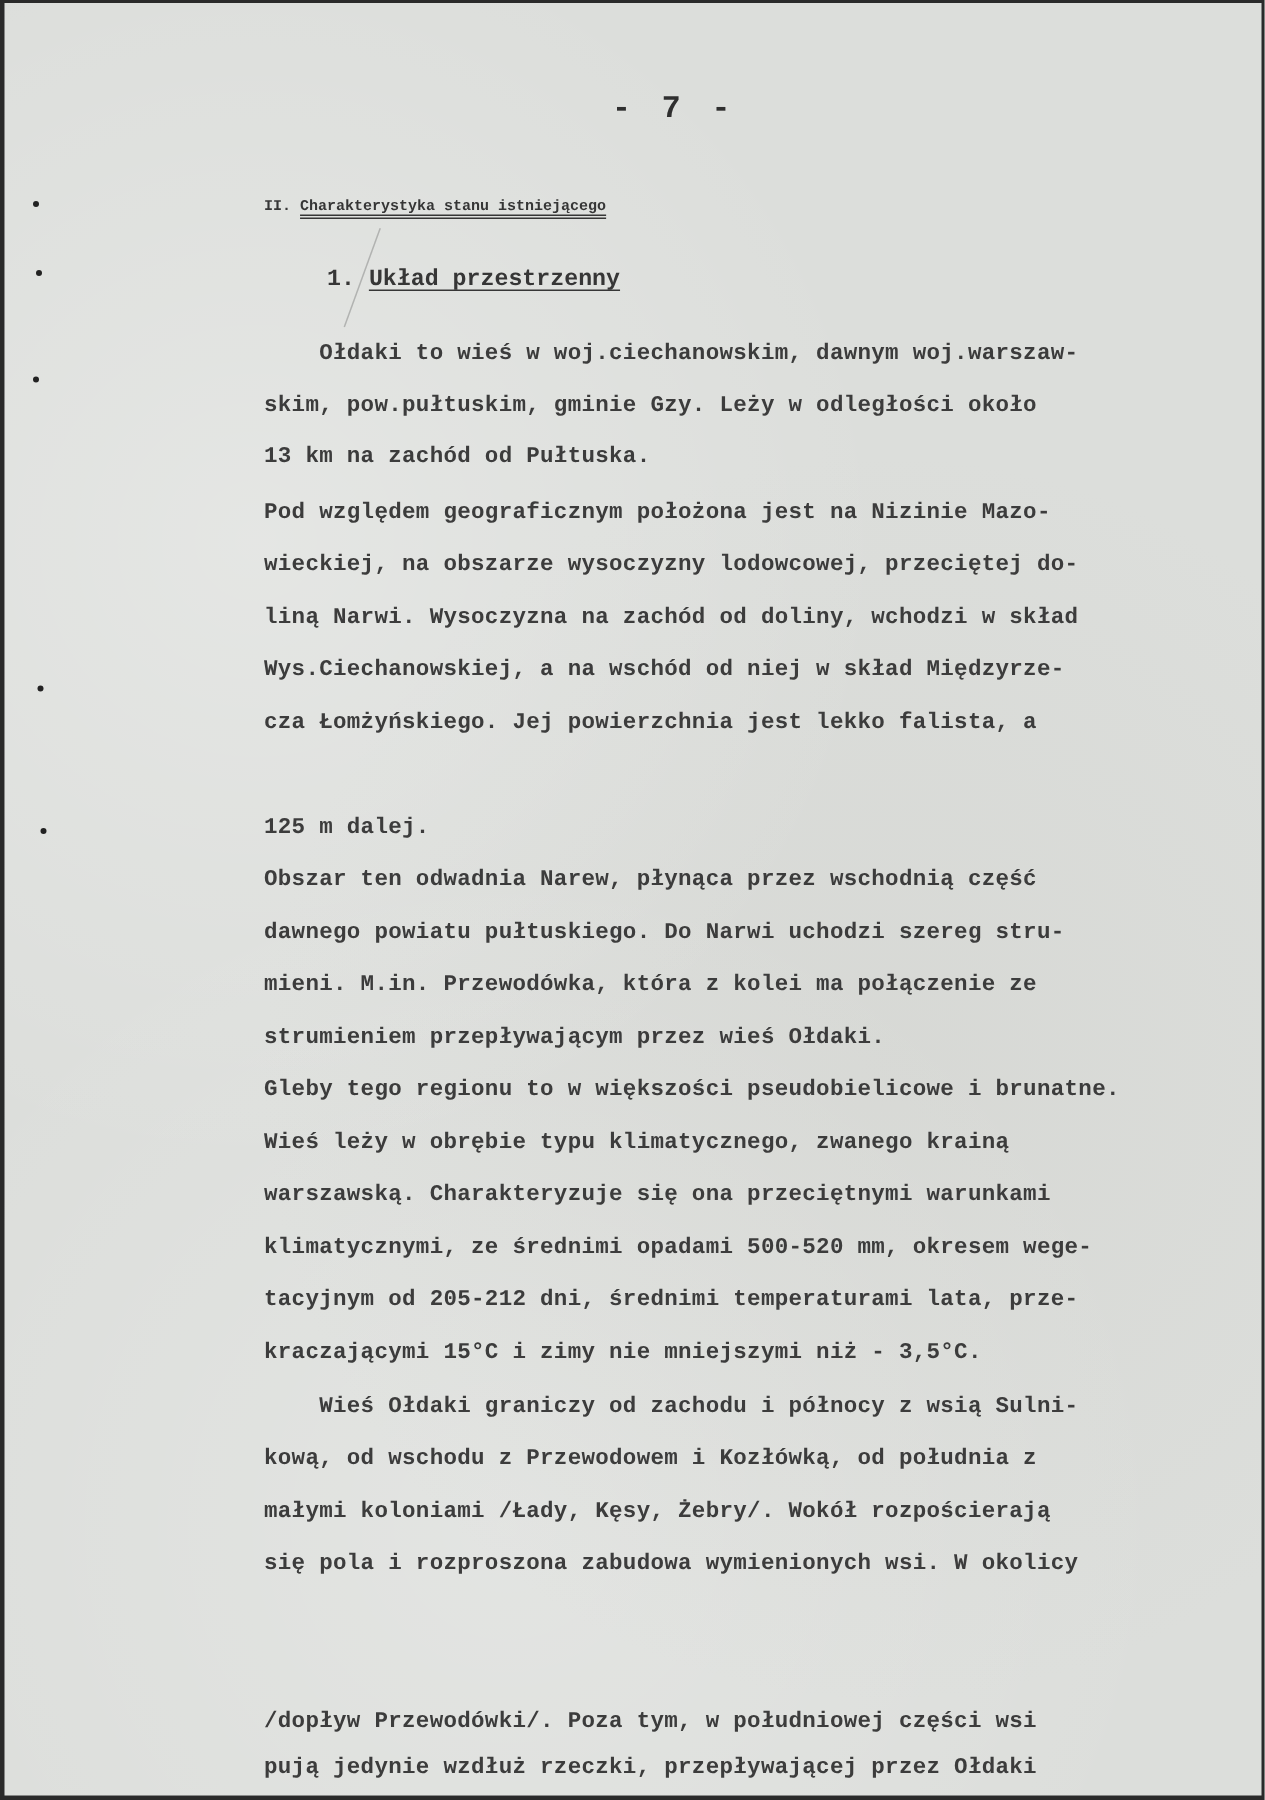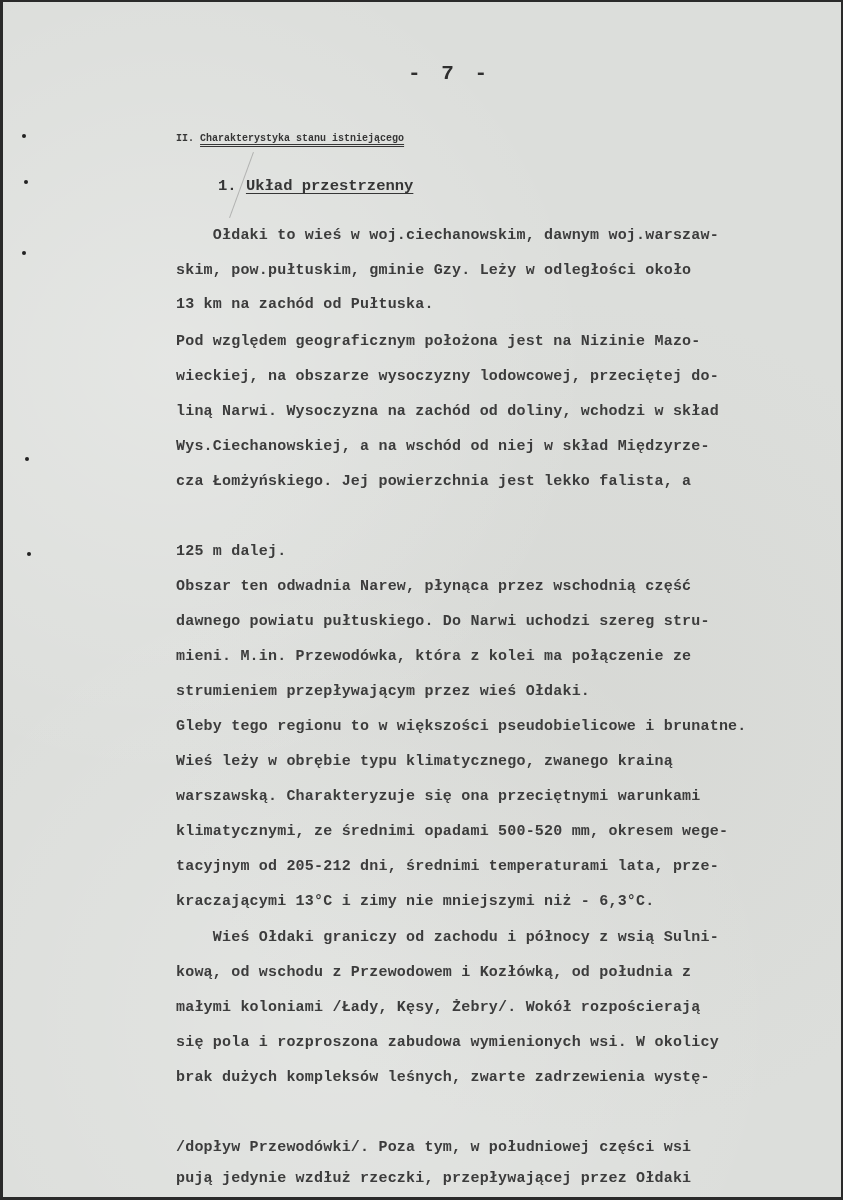--- a/index.html
+++ b/index.html
@@ -86,23 +86,22 @@
   <div class="line" style="top:541px">125 m dalej.</div>
   <div class="line" style="top:576px">Obszar ten odwadnia Narew, płynąca przez wschodnią część</div>
   <div class="line" style="top:611px">dawnego powiatu pułtuskiego. Do Narwi uchodzi szereg stru-</div>
   <div class="line" style="top:646px">mieni. M.in. Przewodówka, która z kolei ma połączenie ze</div>
   <div class="line" style="top:681px">strumieniem przepływającym przez wieś Ołdaki.</div>
   <div class="line" style="top:716px">Gleby tego regionu to w większości pseudobielicowe i brunatne.</div>
   <div class="line" style="top:751px">Wieś leży w obrębie typu klimatycznego, zwanego krainą</div>
   <div class="line" style="top:786px">warszawską. Charakteryzuje się ona przeciętnymi warunkami</div>
   <div class="line" style="top:821px">klimatycznymi, ze średnimi opadami 500-520 mm, okresem wege-</div>
   <div class="line" style="top:856px">tacyjnym od 205-212 dni, średnimi temperaturami lata, prze-</div>
-  <div class="line" style="top:891px">kraczającymi 13°C i zimy nie mniejszymi niż - 6,3°C.</div>
+  <div class="line" style="top:891px">kraczającymi 15°C i zimy nie mniejszymi niż - 3,5°C.</div>
   <div class="line" style="top:927px">    Wieś Ołdaki graniczy od zachodu i północy z wsią Sulni-</div>
   <div class="line" style="top:962px">kową, od wschodu z Przewodowem i Kozłówką, od południa z</div>
   <div class="line" style="top:997px">małymi koloniami /Łady, Kęsy, Żebry/. Wokół rozpościerają</div>
   <div class="line" style="top:1032px">się pola i rozproszona zabudowa wymienionych wsi. W okolicy</div>
-  <div class="line" style="top:1067px">brak dużych kompleksów leśnych, zwarte zadrzewienia wystę-</div>
   <div class="line" style="top:1168px">pują jedynie wzdłuż rzeczki, przepływającej przez Ołdaki</div>
   <div class="line" style="top:1137px">/dopływ Przewodówki/. Poza tym, w południowej części wsi</div>
 </div>
 
 <style>.line{white-space:pre;}</style>
 
 </body></html>

